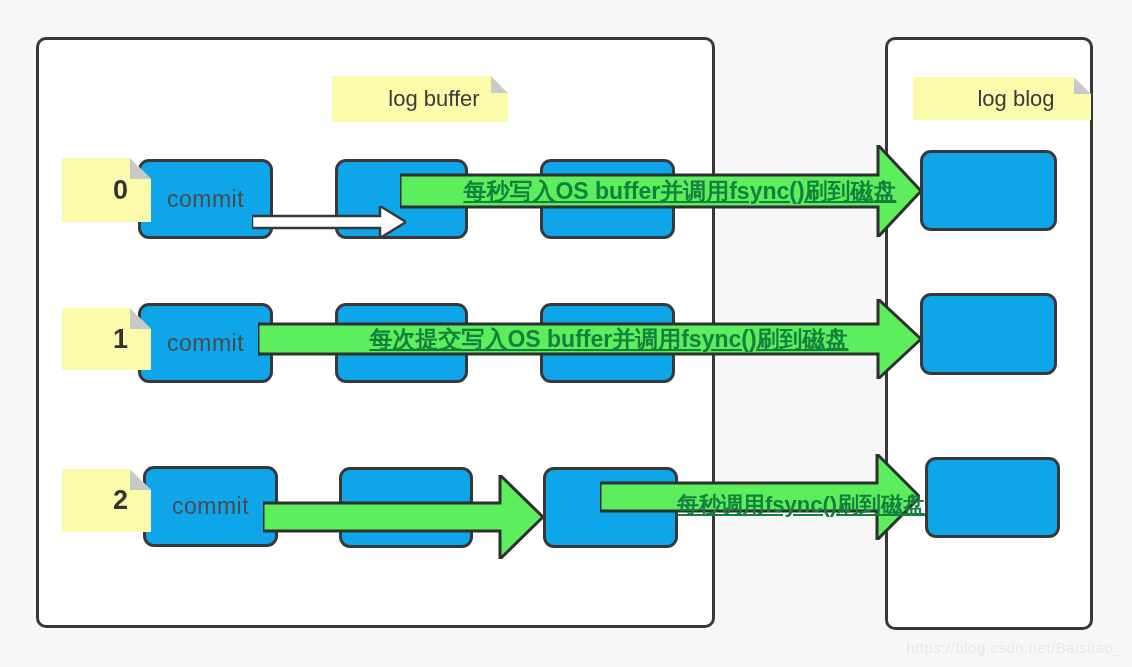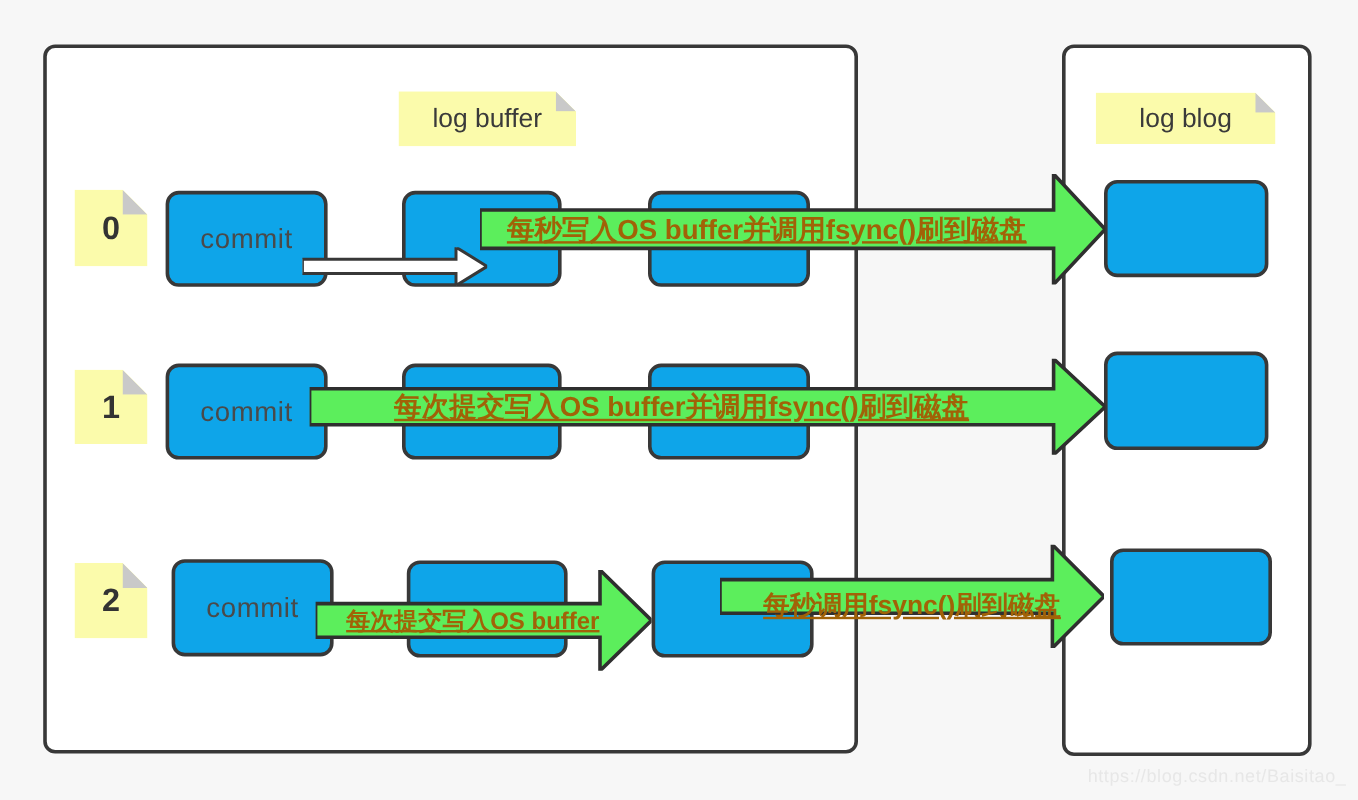--- a/index.html
+++ b/index.html
@@ -17,35 +17,36 @@
     position:absolute; background:#0ea5e9;
     border:3px solid #383838; border-radius:11px;
     box-sizing:border-box; z-index:2;
     display:flex; align-items:center; justify-content:center;
   }
   .commit-label{ font-size:23px; color:#4a4a4a; letter-spacing:0.5px; }
   .sticky{
     position:absolute; background:#fbfbab; z-index:3;
     display:flex; align-items:center; justify-content:center;
     clip-path:polygon(0 0, calc(100% - var(--fold)) 0, 100% var(--fold), 100% 100%, 0 100%);
+    padding-left:28px;
   }
   .sticky .fold{
     position:absolute; top:0; right:0;
     width:var(--fold); height:var(--fold);
     background:#c9c9c9;
     clip-path:polygon(0 0, 100% 100%, 0 100%);
   }
   .sticky-label{ font-size:22px; color:#3a3a3a; }
   .sticky-num{ font-size:27px; font-weight:bold; color:#333333; }
   .arrow{ position:absolute; z-index:4; }
   .arrow svg{ display:block; }
   .arrow-text{
     position:absolute; display:flex; align-items:center; justify-content:center;
-    font-weight:bold; color:#a16207; white-space:nowrap;
-    text-decoration:underline; z-index:5;
+    font-weight:bold; color:#15803d; white-space:nowrap;
+    text-decoration:underline; z-index:5;margin-left:41px;
   }
   .watermark{
     position:absolute; z-index:6; font-size:15px; color:#e7e7e7;
     letter-spacing:0.5px;
   }
 </style>
 </head>
 <body>
 
 <div class="canvas">
@@ -113,21 +114,20 @@
     <svg width="663" height="80" viewBox="0 0 663 80">
       <polygon points="0,25 620,25 620,0 663,40 620,80 620,55 0,55" fill="#5cee5c" stroke="#2f2f2f" stroke-width="3" stroke-linejoin="miter"></polygon>
     </svg>
     <div class="arrow-text" style="left:0; top:25px; width:620px; height:30px; font-size:23px;">每次提交写入OS buffer并调用fsync()刷到磁盘</div>
   </div>
 
   <div class="arrow" style="left:263px; top:475px; width:280px; height:84px;">
     <svg width="280" height="84" viewBox="0 0 280 84">
       <polygon points="0,28 237,28 237,0 280,42 237,84 237,56 0,56" fill="#5cee5c" stroke="#2f2f2f" stroke-width="3" stroke-linejoin="miter"></polygon>
     </svg>
-    <div class="arrow-text" style="left:0; top:28px; width:262px; height:28px; font-size:20px;">每次提交写入OS buffer</div>
   </div>
 
   <div class="arrow" style="left:600px; top:454px; width:320px; height:86px;">
     <svg width="320" height="86" viewBox="0 0 320 86">
       <polygon points="0,29 277,29 277,0 320,43 277,86 277,57 0,57" fill="#5cee5c" stroke="#2f2f2f" stroke-width="3" stroke-linejoin="miter"></polygon>
     </svg>
     <div class="arrow-text" style="left:0; top:29px; width:320px; height:44px; font-size:22px;">每秒调用fsync()刷到磁盘</div>
   </div>
 
   <div class="watermark" style="right:10px; top:639px;">https://blog.csdn.net/Baisitao_</div>

